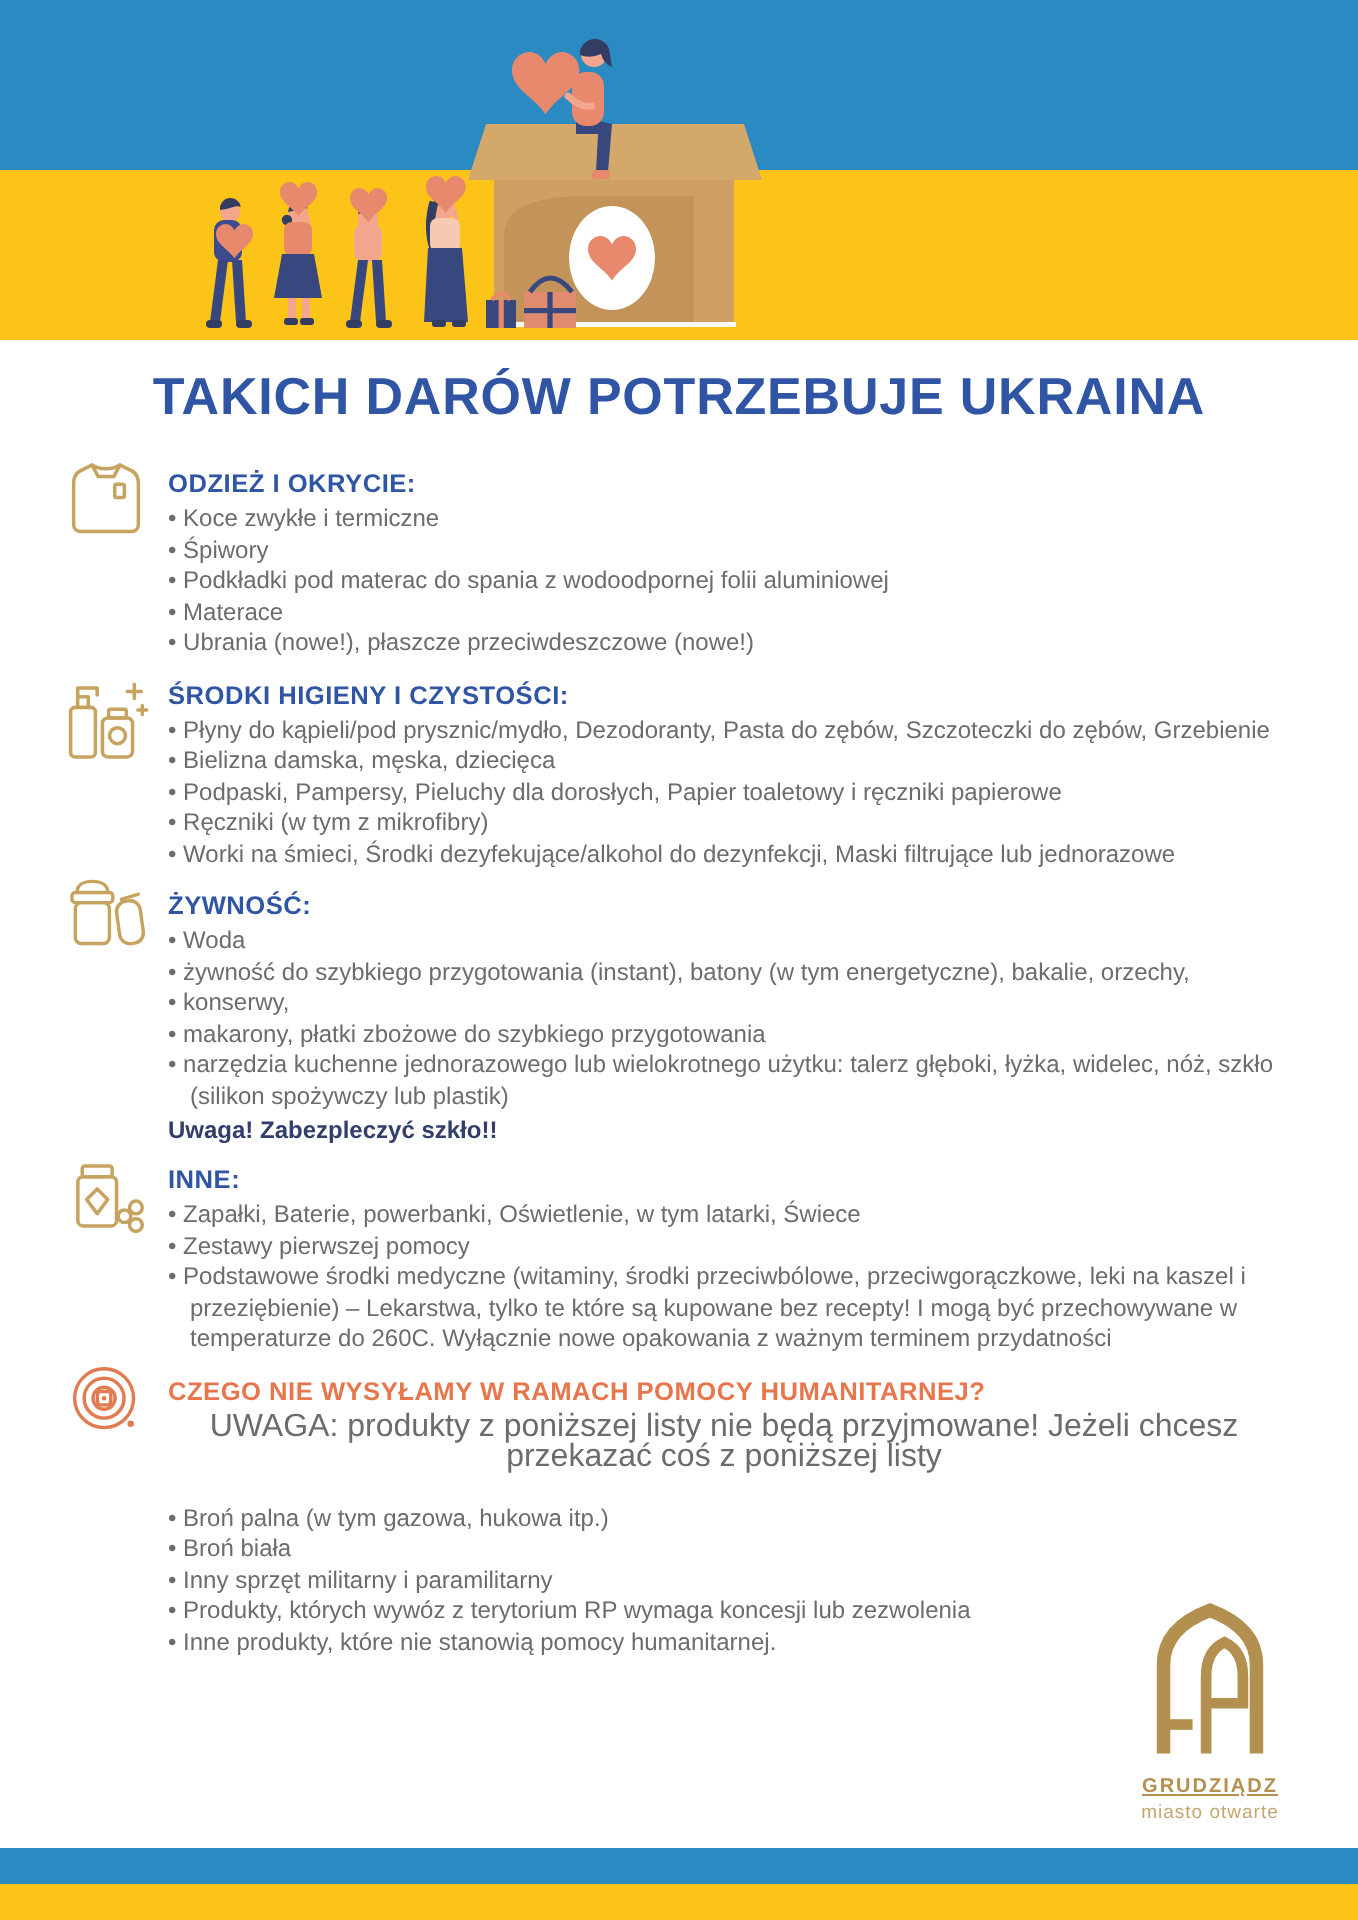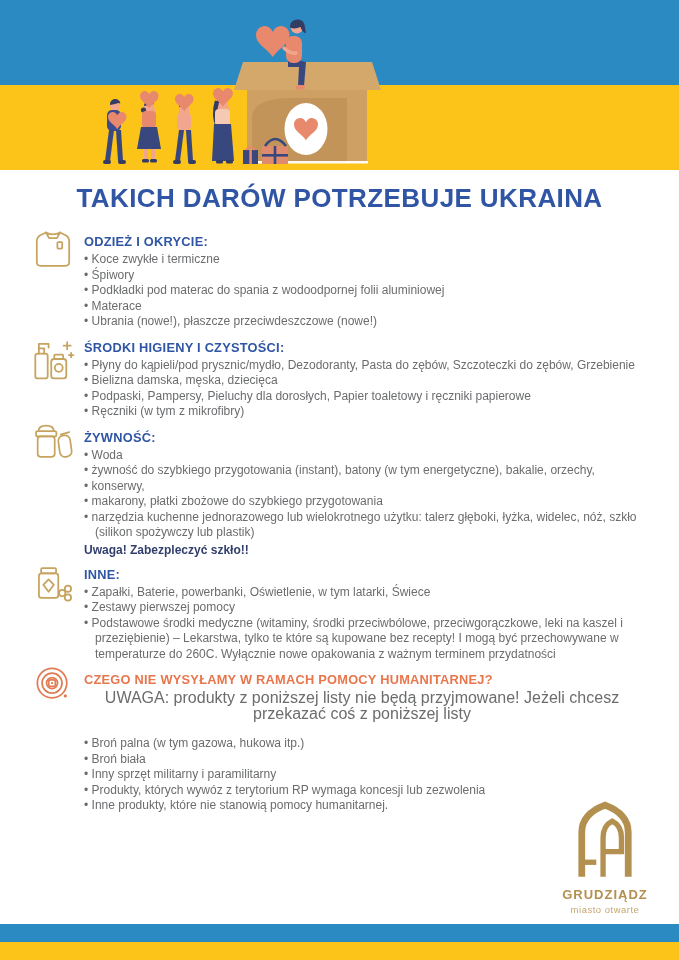--- a/index.html
+++ b/index.html
@@ -25,21 +25,21 @@
     letter-spacing:.25px;margin-bottom:3px;
   }
   .sec-header.accent{color:var(--accent-orange,#e8764d);}
   .sec-intro{font-size:16px;color:var(--body-gray,#6b6c6e);line-height:15.5px;margin:1px 0 15px;text-align:center;}
   ul.items{margin:0;padding:0;list-style:none;font-size:12px;color:var(--body-gray,#6b6c6e);line-height:15.5px;}
   li.item{padding-left:11px;text-indent:-11px;}
   li.item::before{content:"\2022\00a0";}
   .sec-note{font-size:12px;font-weight:bold;color:var(--note-navy,#323e6b);margin-top:2px;}
   
   .logo{position:absolute;right:24px;top:801px;width:100px;text-align:center;}
-  .logo-name{font-size:13px;font-weight:bold;color:var(--logo-gold,#b3904f);letter-spacing:1px;margin-top:4px;}
+  .logo-name{font-size:10px;font-weight:bold;color:var(--logo-gold,#b3904f);letter-spacing:1px;margin-top:4px;text-decoration:underline;}
   .logo-tagline{font-size:9.5px;color:var(--logo-gold-light,#c5a66f);letter-spacing:.5px;margin-top:2px;}
   
   .stripe-blue{position:absolute;left:0;width:679px;top:924px;height:18px;background:var(--flag-blue,#2b8ac2);}
   .stripe-yellow{position:absolute;left:0;width:679px;top:942px;height:18px;background:var(--flag-yellow,#fcc419);}
 </style>
 </head>
 <body>
 
 <div class="page">
 
@@ -163,20 +163,21 @@
             <path d="M46.5 21 L46.5 26 M44 23.5 L49 23.5"></path>
           </svg>
         </div>
         <div class="sec-body">
           <div class="sec-header">ŚRODKI HIGIENY I CZYSTOŚCI:</div>
           <ul class="items">
             <li class="item">Płyny do kąpieli/pod prysznic/mydło, Dezodoranty, Pasta do zębów, Szczoteczki do zębów, Grzebienie</li>
             <li class="item">Bielizna damska, męska, dziecięca</li>
             <li class="item">Podpaski, Pampersy, Pieluchy dla dorosłych, Papier toaletowy i ręczniki papierowe</li>
             <li class="item">Ręczniki (w tym z mikrofibry)</li>
+            <li class="item">Worki na śmieci, Środki dezyfekujące/alkohol do dezynfekcji, Maski filtrujące lub jednorazowe</li>
           </ul>
         </div>
       </div>
       <div class="section">
         <div class="icon-cell">
           <svg width="46" height="42" viewBox="0 0 54 48" fill="none" stroke="#c6a35f" stroke-width="2" stroke-linejoin="round" stroke-linecap="round">
             <path d="M10 9 C10 4.5 14 2.5 19 2.5 C24 2.5 28 4.5 28 9"></path>
             <rect x="7" y="9" width="24" height="6" rx="2"></rect>
             <rect x="9" y="15" width="20" height="24" rx="3.5"></rect>
             <path d="M36 13 L46 10"></path>

